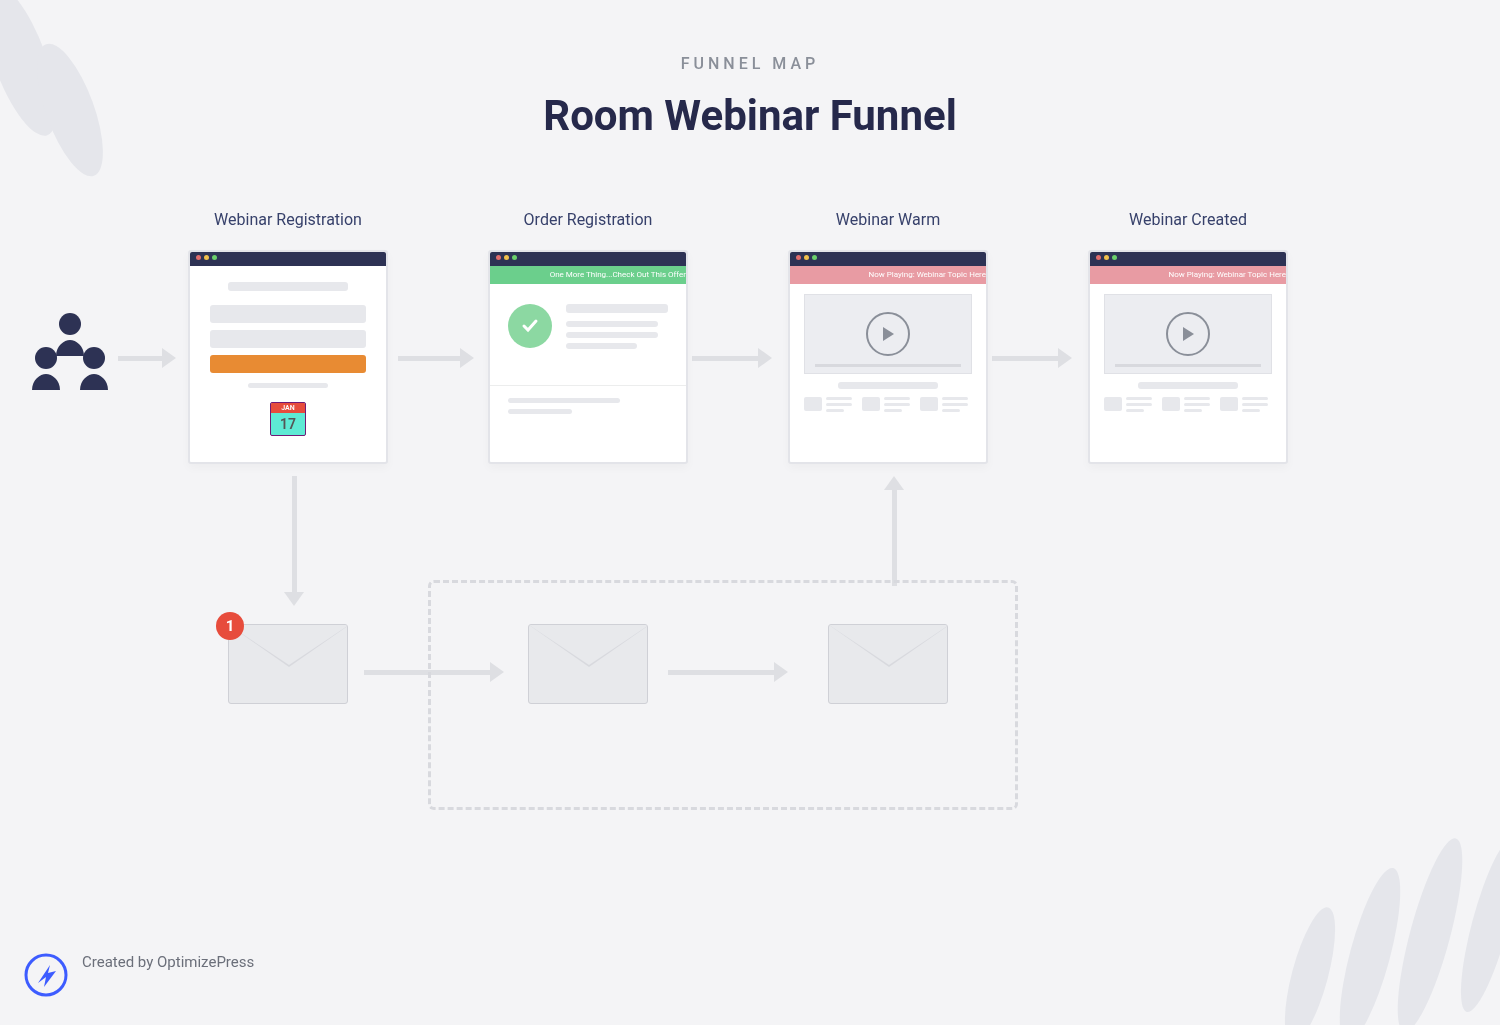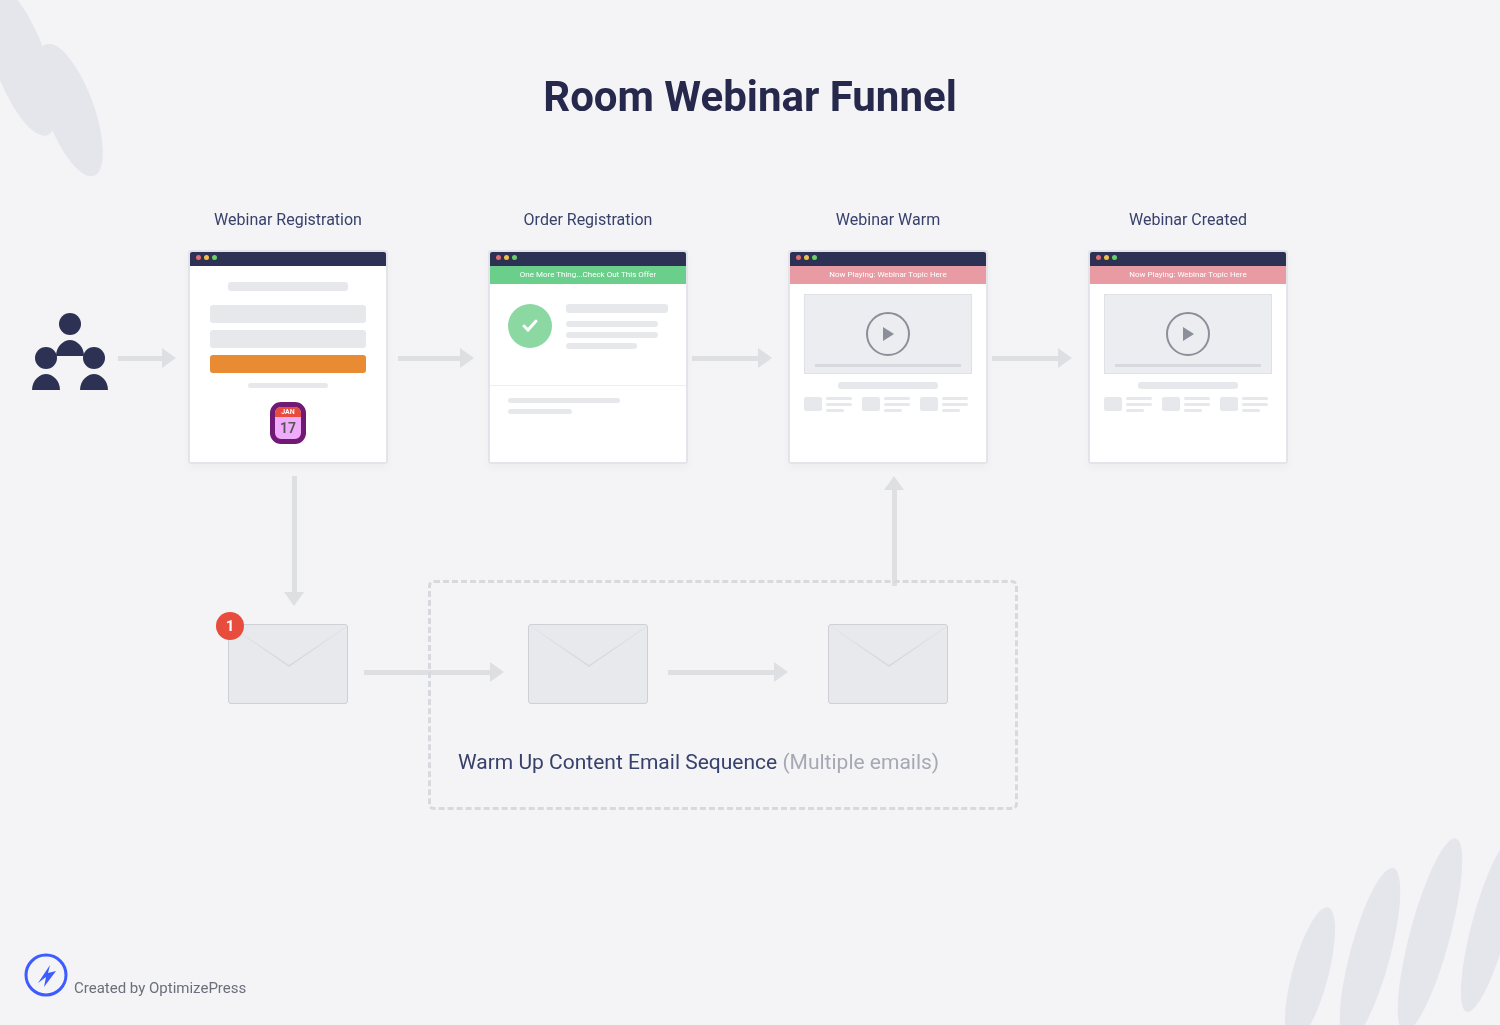--- a/index.html
+++ b/index.html
@@ -10,46 +10,46 @@
   .header{text-align:center;padding:54px 0 0 0}
   .eyebrow{letter-spacing:4px;font-size:16px;color:#8a8f99;font-weight:500}
   .title{font-size:42px;font-weight:700;color:#26294b;margin-top:18px}
   .canvas{position:absolute;left:0;top:180px;width:1500px;height:700px}
   .node-label{font-size:16px;color:#37416b;text-align:center;position:absolute}
   .card{position:absolute;background:#fff;border:2px solid #e3e4e9;border-radius:3px;box-shadow:0 4px 10px rgba(0,0,0,.03)}
   .card .titlebar{height:14px;background:#2d3254;border-top-left-radius:2px;border-top-right-radius:2px;position:relative}
   .dots{position:absolute;left:6px;top:3px;display:flex;gap:3px}
   .dot{width:5px;height:5px;border-radius:50%}
   .dot.r{background:#e06c6c}.dot.y{background:#f0c04c}.dot.g{background:#6bcf6b}
-  .banner{height:18px;line-height:18px;font-size:8px;color:#fff;text-align:center}
+  .banner{height:18px;line-height:18px;font-size:8px;color:#fff;text-align:right}
   .banner.green{background:#6bcf8c}
   .banner.pink{background:#e89ba3}
   .ph{background:#e7e8ec;border-radius:3px}
   .check-circle{width:44px;height:44px;border-radius:50%;background:#8cd8a2;display:flex;align-items:center;justify-content:center}
   .play-circle{width:44px;height:44px;border-radius:50%;border:2px solid #8a8f99;display:flex;align-items:center;justify-content:center}
-  .cal{width:36px;border:5px solid #701a75;border-radius:11px;overflow:hidden;background:#f0abfc}
+  .cal{width:36px;border:1px solid #701a75;border-radius:2px;overflow:hidden;background:#5eead4}
   .cal-h{background:#e74c3c;color:#fff;font-size:7px;text-align:center;line-height:10px;height:10px;font-weight:600}
   .cal-d{font-size:14px;text-align:center;line-height:22px;height:22px;color:#555;font-weight:600}
   .envelope{position:absolute;width:120px;height:80px}
   .env-body{width:100%;height:100%;background:#e8e9ec;border:1px solid #cfd0d6;border-radius:3px;position:relative;overflow:hidden}
   .env-flap{position:absolute;top:0;left:0;width:0;height:0;border-left:60px solid transparent;border-right:60px solid transparent;border-top:42px solid #d8d9de}
   .env-flap2{position:absolute;top:0;left:0;width:0;height:0;border-left:60px solid transparent;border-right:60px solid transparent;border-top:40px solid #e8e9ec}
   .badge{position:absolute;top:-12px;left:-12px;width:28px;height:28px;border-radius:50%;background:#e74c3c;color:#fff;font-weight:700;font-size:15px;display:flex;align-items:center;justify-content:center}
   .dashed-box{position:absolute;border:3px dashed #d8d9de;border-radius:6px}
   .seq-label{position:absolute;font-size:21px;color:#37416b}
   .seq-label .muted{color:#a5a9b3}
   .arrow{position:absolute;display:flex;align-items:center}
   .arrow .line{height:5px;background:#dedfe3;flex:1}
   .arrow .head{width:0;height:0;border-top:10px solid transparent;border-bottom:10px solid transparent;border-left:14px solid #dedfe3}
   .varrow{position:absolute;display:flex;flex-direction:column;align-items:center}
   .varrow .vline{width:5px;background:#dedfe3;flex:1}
   .varrow .vheadd{width:0;height:0;border-left:10px solid transparent;border-right:10px solid transparent;border-top:14px solid #dedfe3}
   .varrow .vheadu{width:0;height:0;border-left:10px solid transparent;border-right:10px solid transparent;border-bottom:14px solid #dedfe3}
   .people{position:absolute}
-  .footer{position:absolute;bottom:28px;left:24px;display:flex;align-items:flex-end;gap:6px}
+  .footer{position:absolute;bottom:28px;left:24px;display:flex;align-items:flex-start;gap:14px}
   .footer-txt{font-size:15px;color:#6b6f7a}
   .video-area{background:#ecedf1;border:1px solid #e0e1e6;margin:10px 14px 6px;height:80px;display:flex;align-items:center;justify-content:center;position:relative}
   .prog{position:absolute;bottom:6px;left:10px;right:10px;height:3px;background:#d8d9de}
   .thumb-row{display:flex;gap:10px;padding:0 14px 10px}
   .thumb{display:flex;gap:4px;align-items:flex-start}
   .thumb .timg{width:18px;height:14px;background:#e7e8ec;border-radius:2px}
   .thumb .tlines{display:flex;flex-direction:column;gap:3px}
 </style>
 </head>
 <body>
@@ -64,20 +64,21 @@
 <svg class="bg-blob blob-br" viewBox="0 0 280 280">
   <g fill="#d7d9e1">
     <ellipse cx="60" cy="200" rx="18" ry="70" transform="rotate(15 60 200)"></ellipse>
     <ellipse cx="120" cy="180" rx="20" ry="90" transform="rotate(15 120 180)"></ellipse>
     <ellipse cx="180" cy="160" rx="20" ry="100" transform="rotate(15 180 160)"></ellipse>
     <ellipse cx="240" cy="150" rx="18" ry="90" transform="rotate(15 240 150)"></ellipse>
   </g>
 </svg>
 
 <div class="header">
+  <div class="eyebrow">FUNNEL MAP</div>
   <div class="title">Room Webinar Funnel</div>
 </div>
 
 <div class="canvas">
 
   <div class="people" style="left:26px;top:130px">
     <svg width="88" height="80" viewBox="0 0 88 80">
       <g fill="#2d3254">
         <circle cx="44" cy="14" r="11"></circle>
         <path d="M30 46c0-10 8-16 14-16s14 6 14 16z"></path>
@@ -286,23 +287,20 @@
       <div class="line"></div>
       <div class="head"></div>
     </div>
   <div class="envelope" style="left:828px;top:444px">
     <div class="env-body">
         <div class="env-flap"></div>
         <div class="env-flap2"></div>
       </div>
   </div>
 
-  <div class="seq-label" style="left:458px;top:570px">
-    <span>Warm Up Content Email Sequence</span> <span class="muted">(Multiple emails)</span>
-  </div>
 
 </div>
 
 <div class="footer">
   <svg width="44" height="44" viewBox="0 0 44 44">
     <circle cx="22" cy="22" r="20" fill="none" stroke="#3d5cff" stroke-width="3"></circle>
     <path d="M14 30 L26 12 L24 20 L32 18 L20 34 L22 24 Z" fill="#3d5cff"></path>
   </svg>
   <div class="footer-txt">Created by OptimizePress</div>
 </div>

